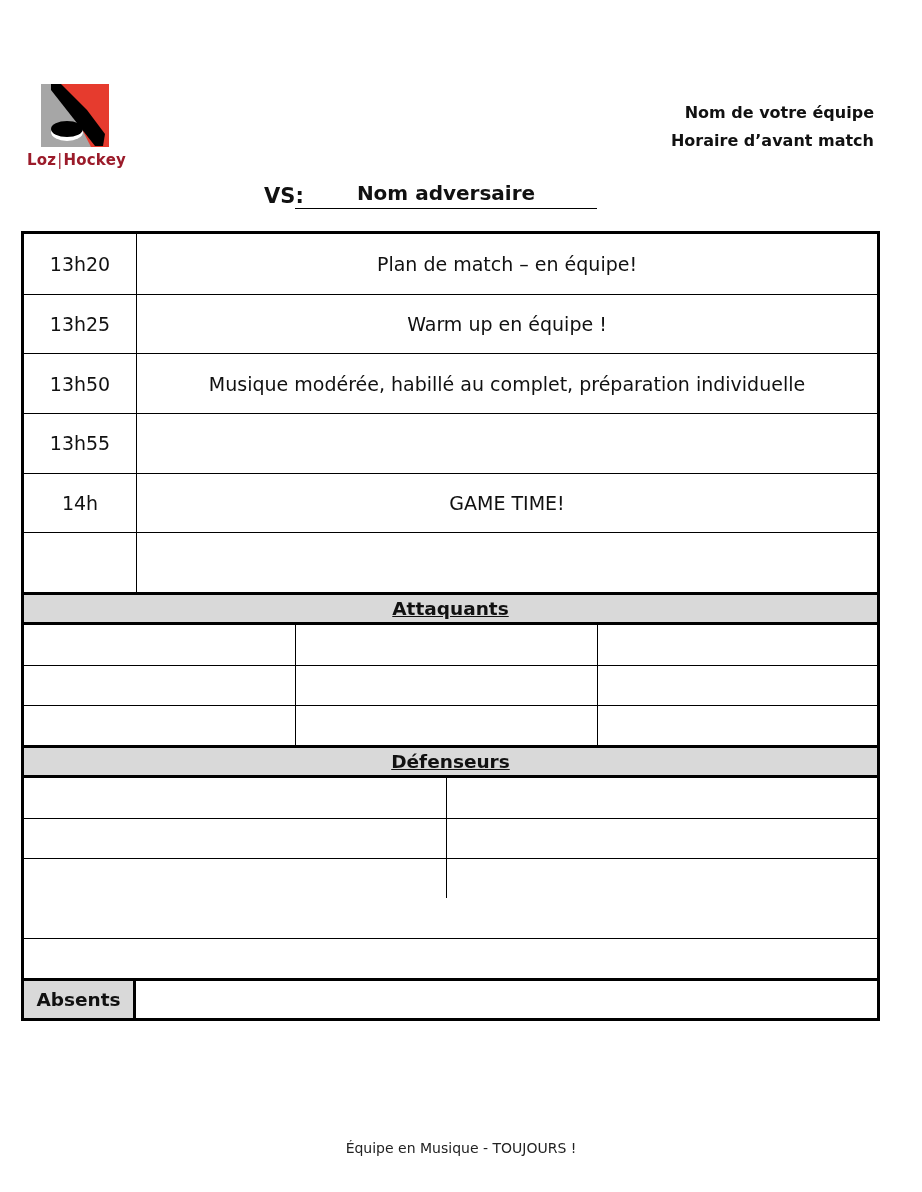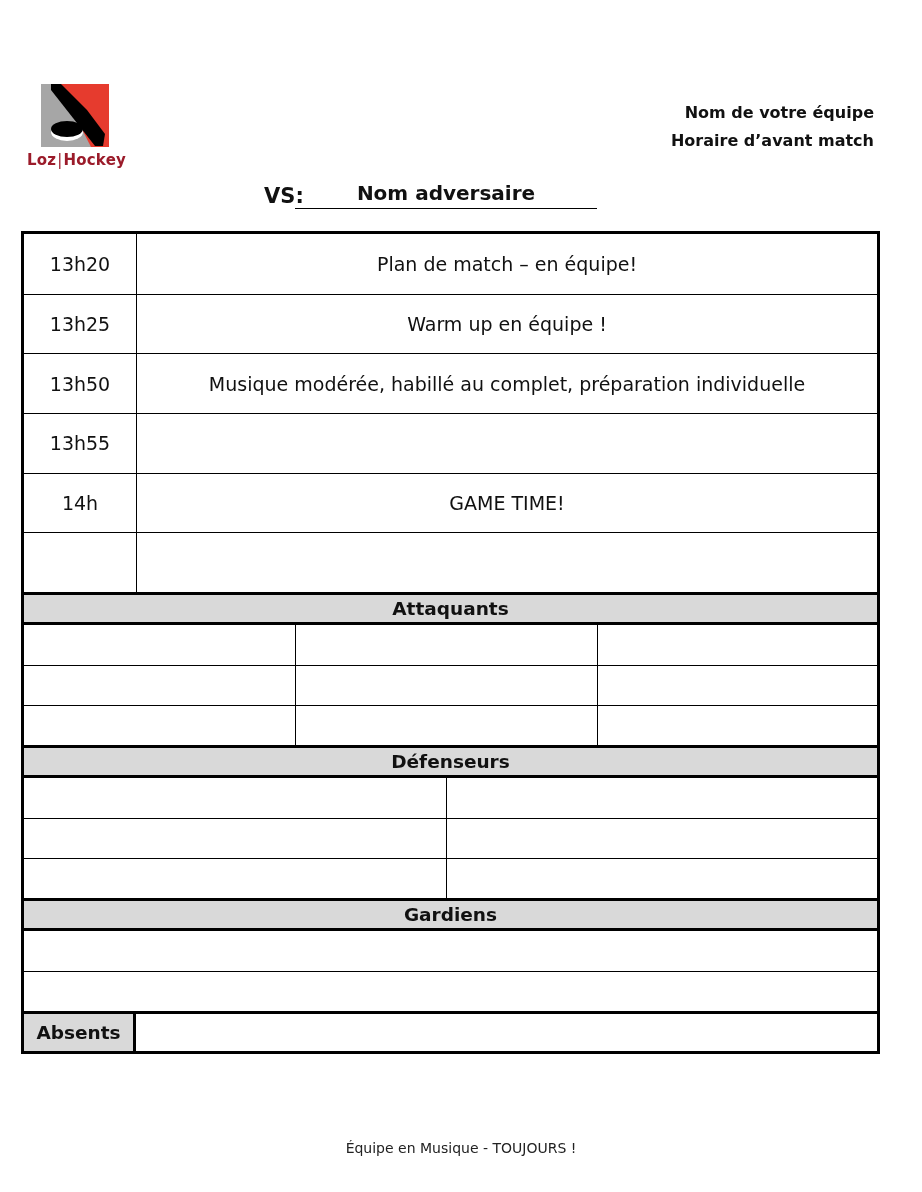--- a/index.html
+++ b/index.html
@@ -26,21 +26,21 @@
 
   
   .sheet { position:absolute; left:21px; top:231px; width:853px; border:3px solid #000; }
   .row { display:flex; border-top:1.5px solid #000; box-sizing:border-box; }
   .row:first-child { border-top:none; }
   .sched-row { height:59.7px; }
   .time-cell { width:112px; border-right:1.5px solid #000; display:flex; align-items:center; justify-content:center; font-size:19px; }
   .activity-cell { flex:1; display:flex; align-items:center; justify-content:center; font-size:19px; white-space:nowrap; }
 
   .section-head { height:33px; background:#d9d9d9; border-top:3px solid #000; border-bottom:3px solid #000;
-                  display:flex; align-items:center; justify-content:center; font-weight:bold; font-size:18.5px; box-sizing:border-box; }
+                  display:flex; align-items:center; justify-content:center; font-weight:bold; font-size:18.5px; box-sizing:border-box;text-decoration:underline; }
   .line-row { height:40px; }
   .line-row .cell { border-right:1.5px solid #000; box-sizing:border-box; }
   .line-row .cell:last-child { border-right:none; }
   .att .c1 { width:272px; } .att .c2 { width:302px; } .att .c3 { flex:1; }
   .def .c1 { width:423px; } .def .c2 { flex:1; }
   .gk .c1 { flex:1; }
 
   .absent-row { height:40px; border-top:3px solid #000; }
   .absent-label { width:112px; background:#d9d9d9; border-right:3px solid #000; display:flex; align-items:center; justify-content:center;
                   font-weight:bold; font-size:18.5px; box-sizing:border-box; }
@@ -123,21 +123,20 @@
       <div class="row line-row">
         <div class="cell c1"></div>
         <div class="cell c2"></div>
       </div>
       <div class="row line-row">
         <div class="cell c1"></div>
         <div class="cell c2"></div>
       </div>
     </div>
 
-  <div class="section-head">Gardiens</div>
   <div id="goalie-rows" class="gk">
       <div class="row line-row">
         <div class="cell c1"></div>
       </div>
       <div class="row line-row">
         <div class="cell c1"></div>
       </div>
     </div>
 
   <div class="row absent-row">

